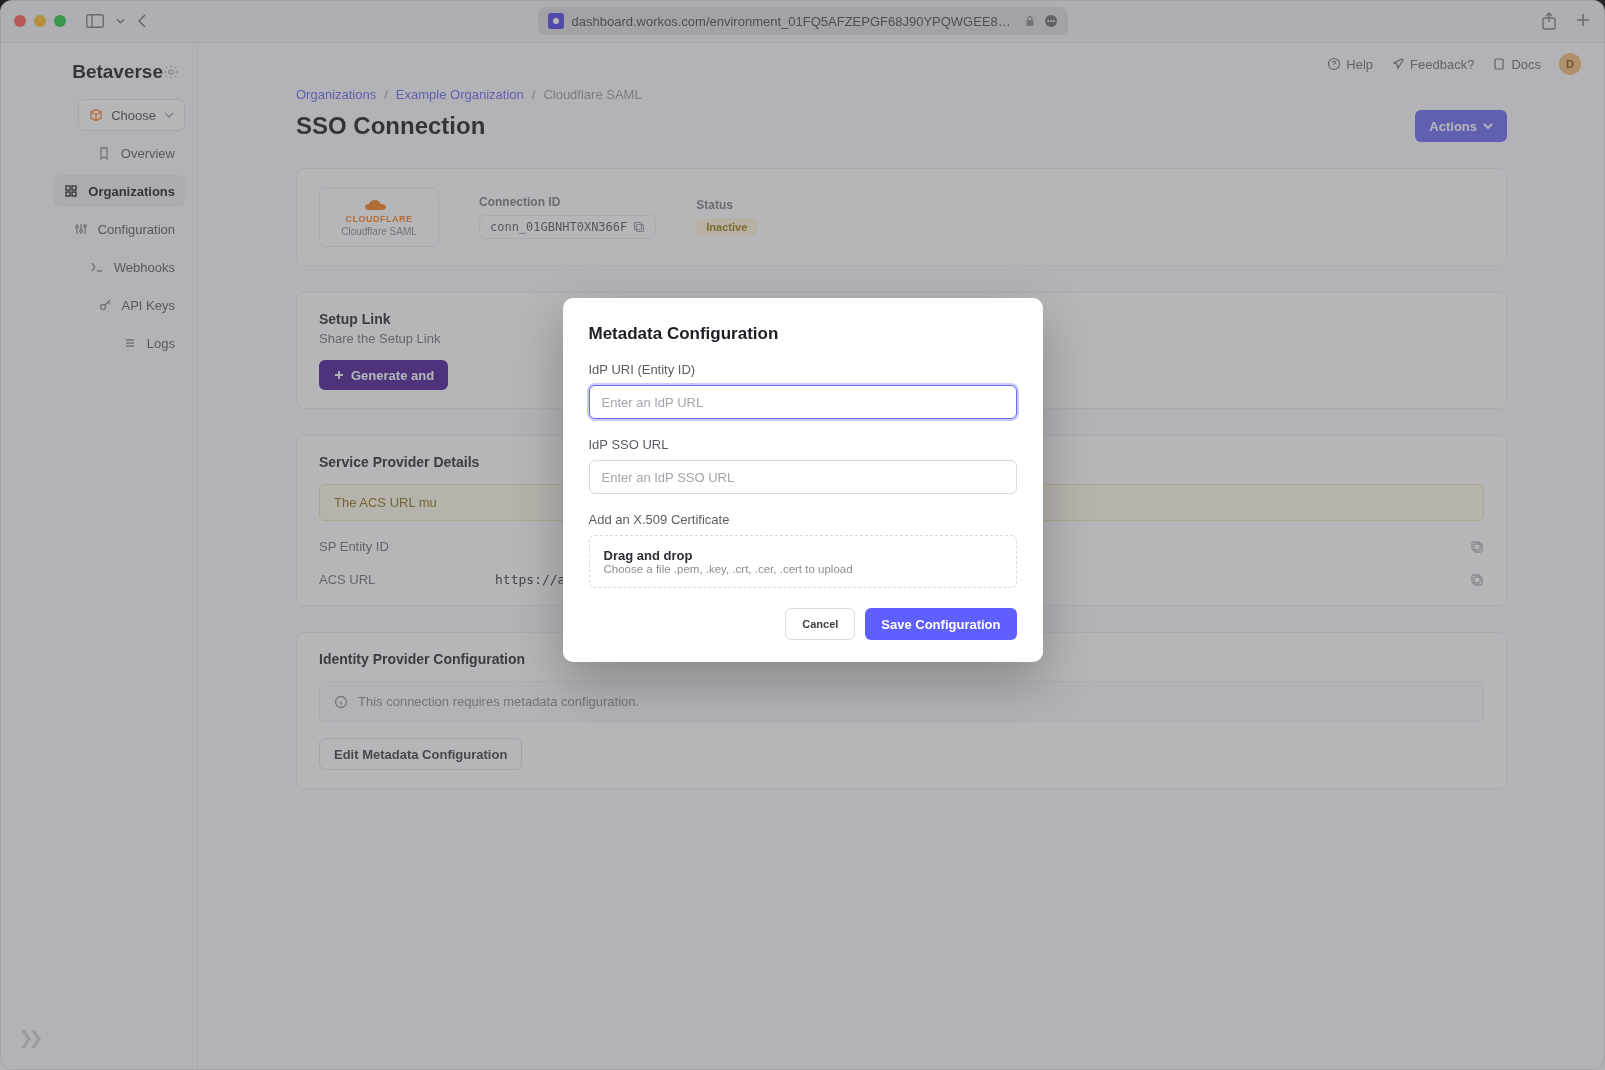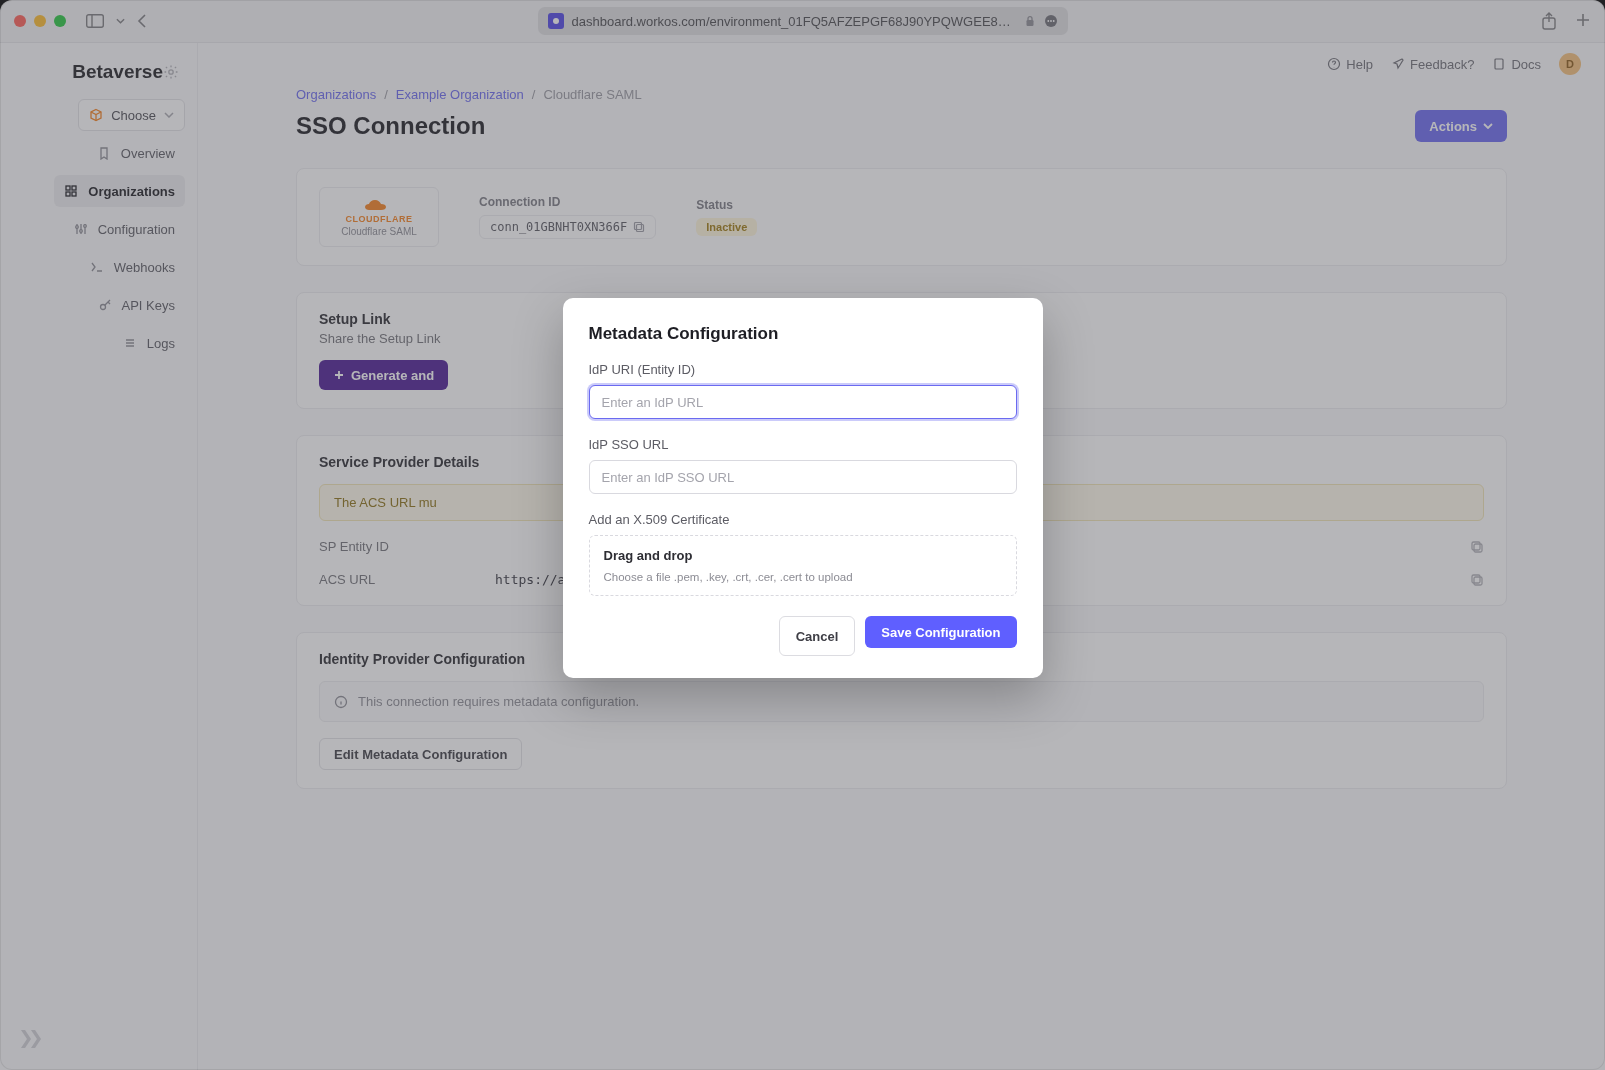--- a/index.html
+++ b/index.html
@@ -59,23 +59,23 @@
 
 .overlay{position:absolute; inset:0; background:rgba(80,80,88,0.42); display:flex; align-items:flex-start; justify-content:center; padding-top:298px;}
 .modal{width:480px; background:#fff; border-radius:10px; box-shadow:0 20px 50px rgba(0,0,0,0.25); padding:26px 26px 22px;}
 .modal h2{font-size:17px; font-weight:700; color:#1e1e24;}
 .m-label{font-size:13px; color:#5c5c64; margin-top:18px; font-weight:500;}
 .m-input{width:100%; height:34px; border:1px solid #d9d9df; border-radius:6px; padding:0 12px; font-size:13px; margin-top:8px; color:#333;}
 .m-input::placeholder{color:#a4a4ac;}
 .m-input.focused{outline:none; border:1px solid #6b6af0; box-shadow:0 0 0 2px rgba(107,106,240,0.35);}
 .drop{border:1px dashed #d9d9df; border-radius:6px; padding:12px 14px; margin-top:8px;}
 .drop-t1{font-size:13px; font-weight:700; color:#2e2e34;}
-.drop-t2{font-size:11.5px; color:#8c8c94; margin-top:8px;}
+.drop-t2{font-size:11.5px; color:#8c8c94; margin-top:0;}
 .m-foot{display:flex; justify-content:flex-end; gap:10px; margin-top:20px;}
-.btn-sec{height:40px; padding:0 16px; background:#fff; border:1px solid #dcdce1; border-radius:6px; font-size:13px; font-weight:600; color:#3e3e45;}
+.btn-sec{height:32px; padding:0 16px; background:#fff; border:1px solid #dcdce1; border-radius:6px; font-size:11px; font-weight:600; color:#3e3e45;}
 .btn-pri{height:32px; padding:0 16px; background:#5f5fff; border:none; border-radius:6px; font-size:13px; font-weight:600; color:#fff;}
 svg{display:block;}
 
 .rounded-corners { position:absolute; inset:0; pointer-events:none; border-radius:12px; box-shadow: inset 0 0 0 1px rgba(0,0,0,0.08);}
 </style>
 </head>
 <body>
 
 <div class="browser-window">
   <div class="titlebar">

